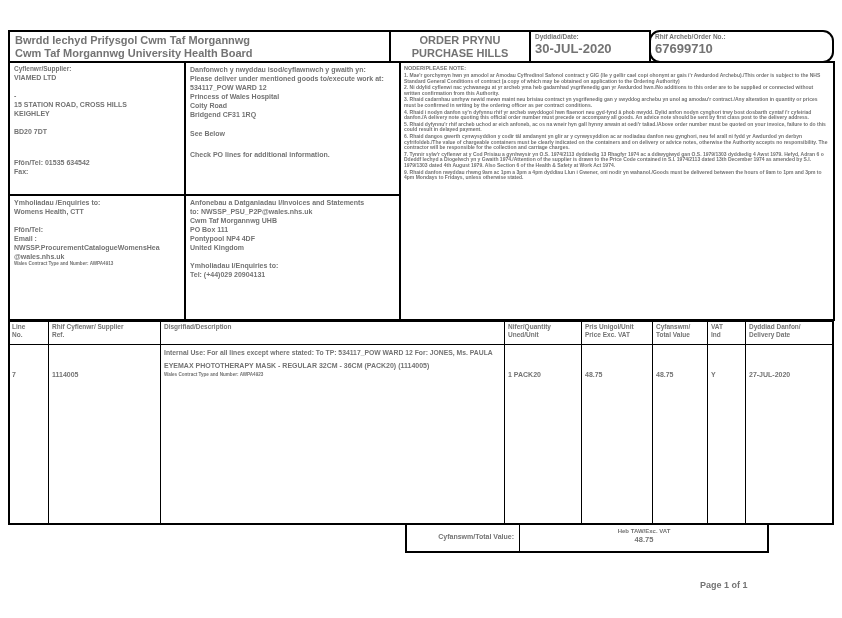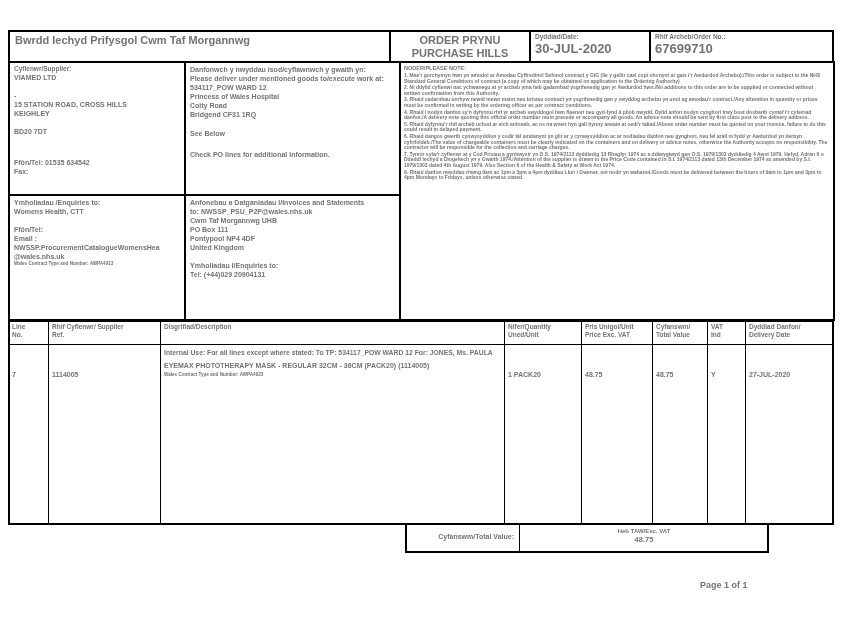--- a/index.html
+++ b/index.html
@@ -10,21 +10,21 @@
   }
   .abs{position:absolute;box-sizing:border-box;}
   .bx{border:2px solid #000;}
   .small-label{font-size:6.5px;line-height:8px;}
   .tiny{font-size:4.6px;line-height:6px;}
 
   
   #org-cell{left:8px;top:30px;width:383px;height:33px;padding:2px 5px;font-size:11px;line-height:13px;}
   #title-cell{left:389px;top:30px;width:142px;height:33px;text-align:center;font-size:11px;line-height:13px;padding-top:2px;}
   #date-cell{left:529px;top:30px;width:122px;height:33px;padding:1px 4px;}
-  #order-cell{left:649px;top:30px;width:185px;height:33px;padding:1px 4px;}
+  #order-cell{left:649px;top:30px;width:185px;height:33px;padding:1px 4px;border-radius:11px;}
   .big-value{font-size:13px;line-height:16px;}
 
   
   .infobox{padding:2px 4px;font-size:7px;line-height:9px;}
   #supplier-box{left:8px;top:61px;width:178px;height:135px;}
   #deliver-box{left:184px;top:61px;width:217px;height:135px;}
   #notes-box{left:399px;top:61px;width:436px;height:260px;padding:2px 3px;overflow:hidden;}
   #enquiries-box{left:8px;top:194px;width:178px;height:127px;}
   #invoices-box{left:184px;top:194px;width:217px;height:127px;}
 
@@ -74,20 +74,21 @@
 
   #page-footer{left:700px;top:580px;width:130px;text-align:left;font-size:9px;}
 </style>
 </head>
 <body>
 
 <div id="page">
 
   <div class="abs bx" id="org-cell">
     <div>Bwrdd Iechyd Prifysgol Cwm Taf Morgannwg</div>
+    <div>Cwm Taf Morgannwg University Health Board</div>
   </div>
   <div class="abs bx" id="title-cell">
     <div>ORDER PRYNU</div>
     <div>PURCHASE HILLS</div>
   </div>
   <div class="abs bx" id="date-cell">
     <div class="small-label">Dyddiad/Date:</div>
     <div class="big-value">30-JUL-2020</div>
   </div>
   <div class="abs bx" id="order-cell">

